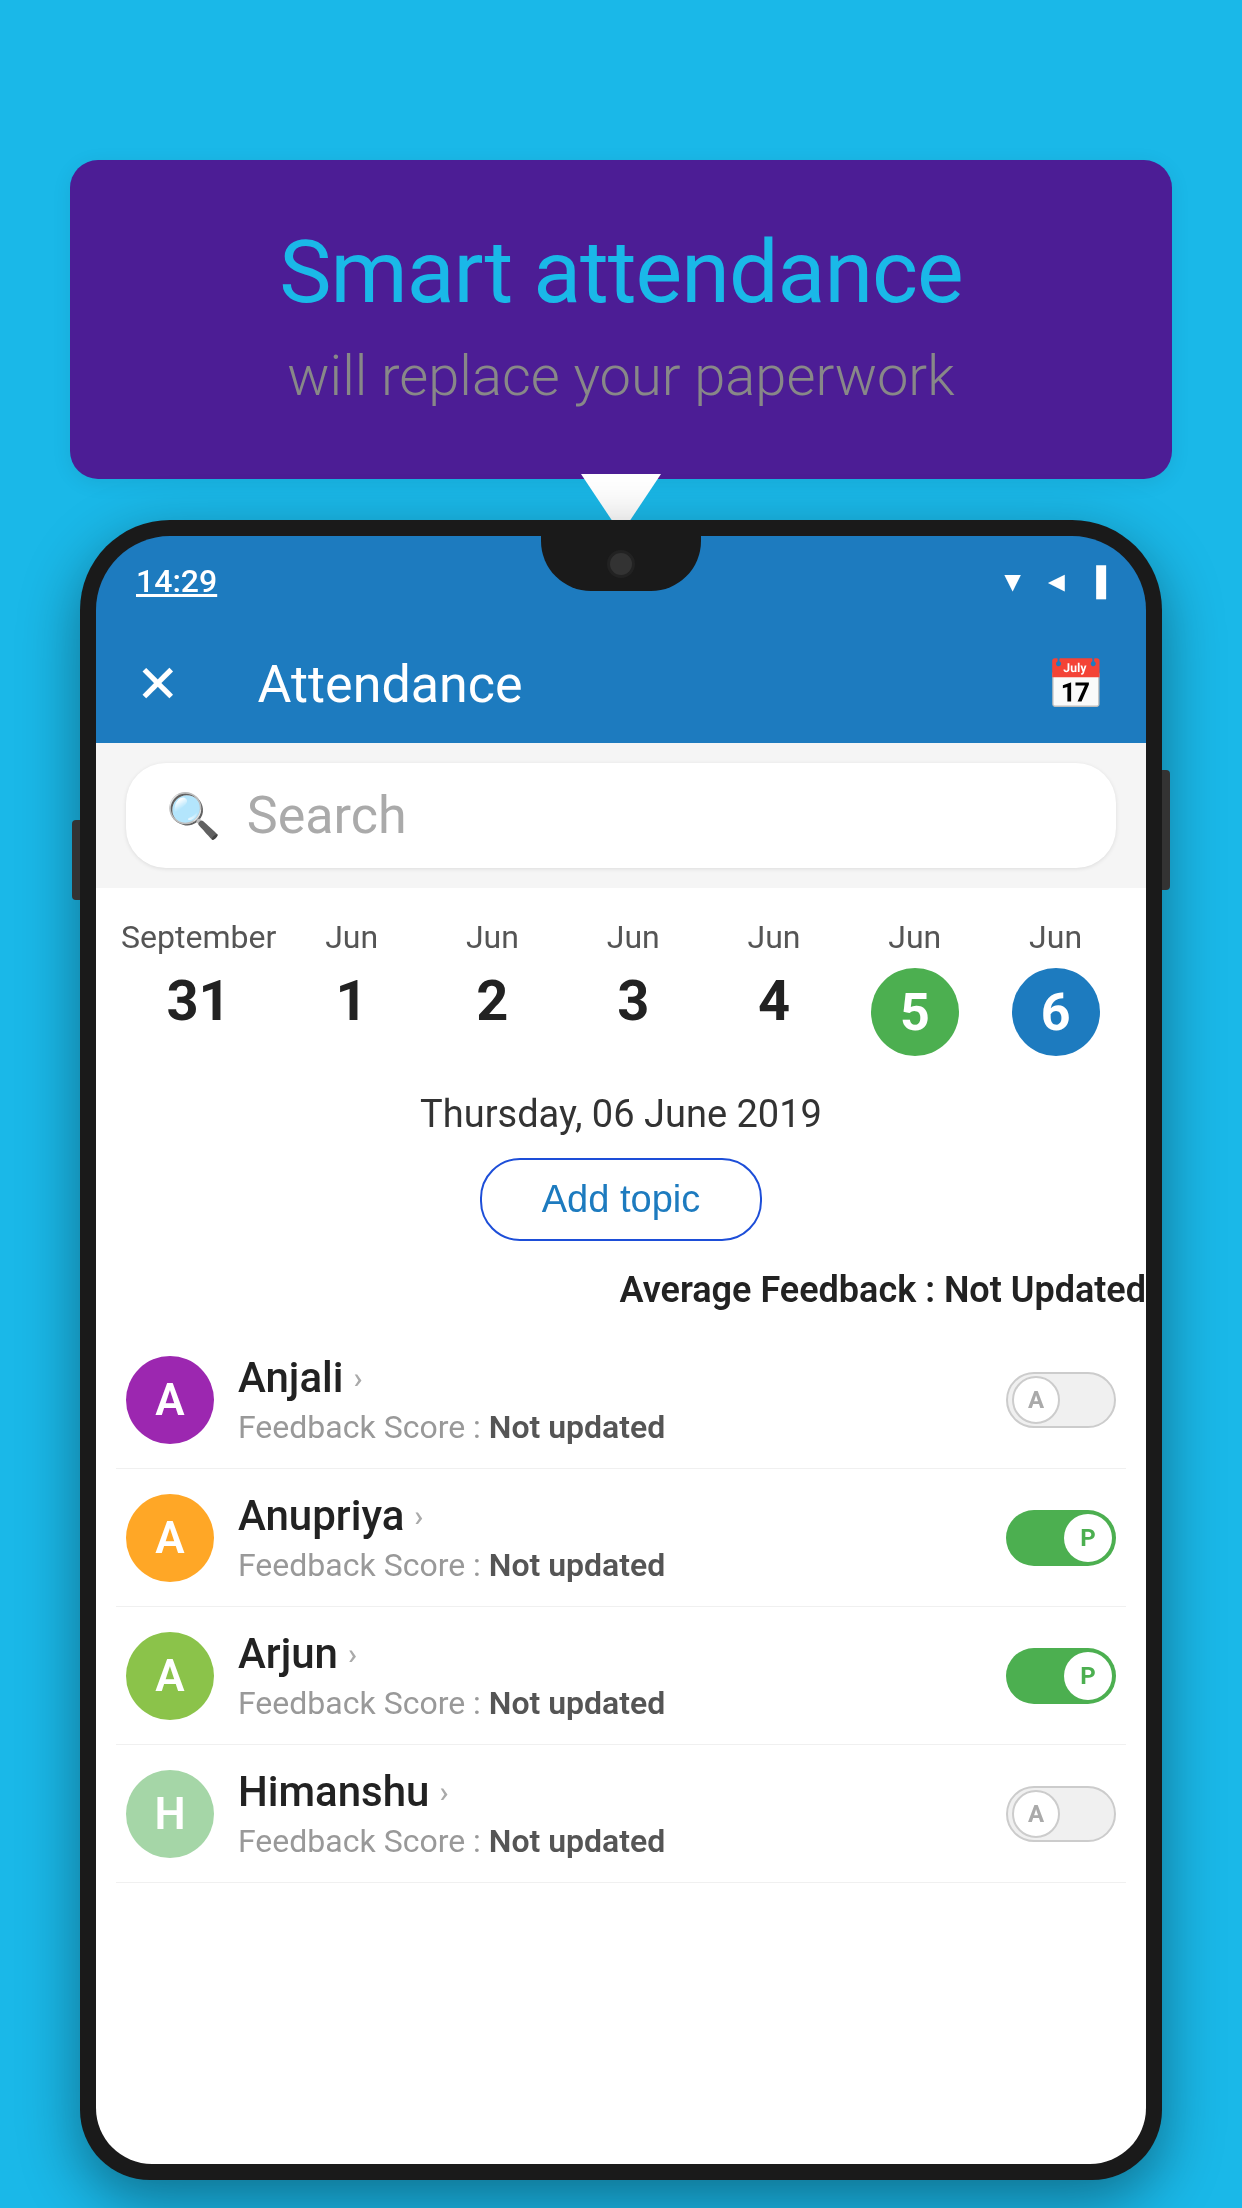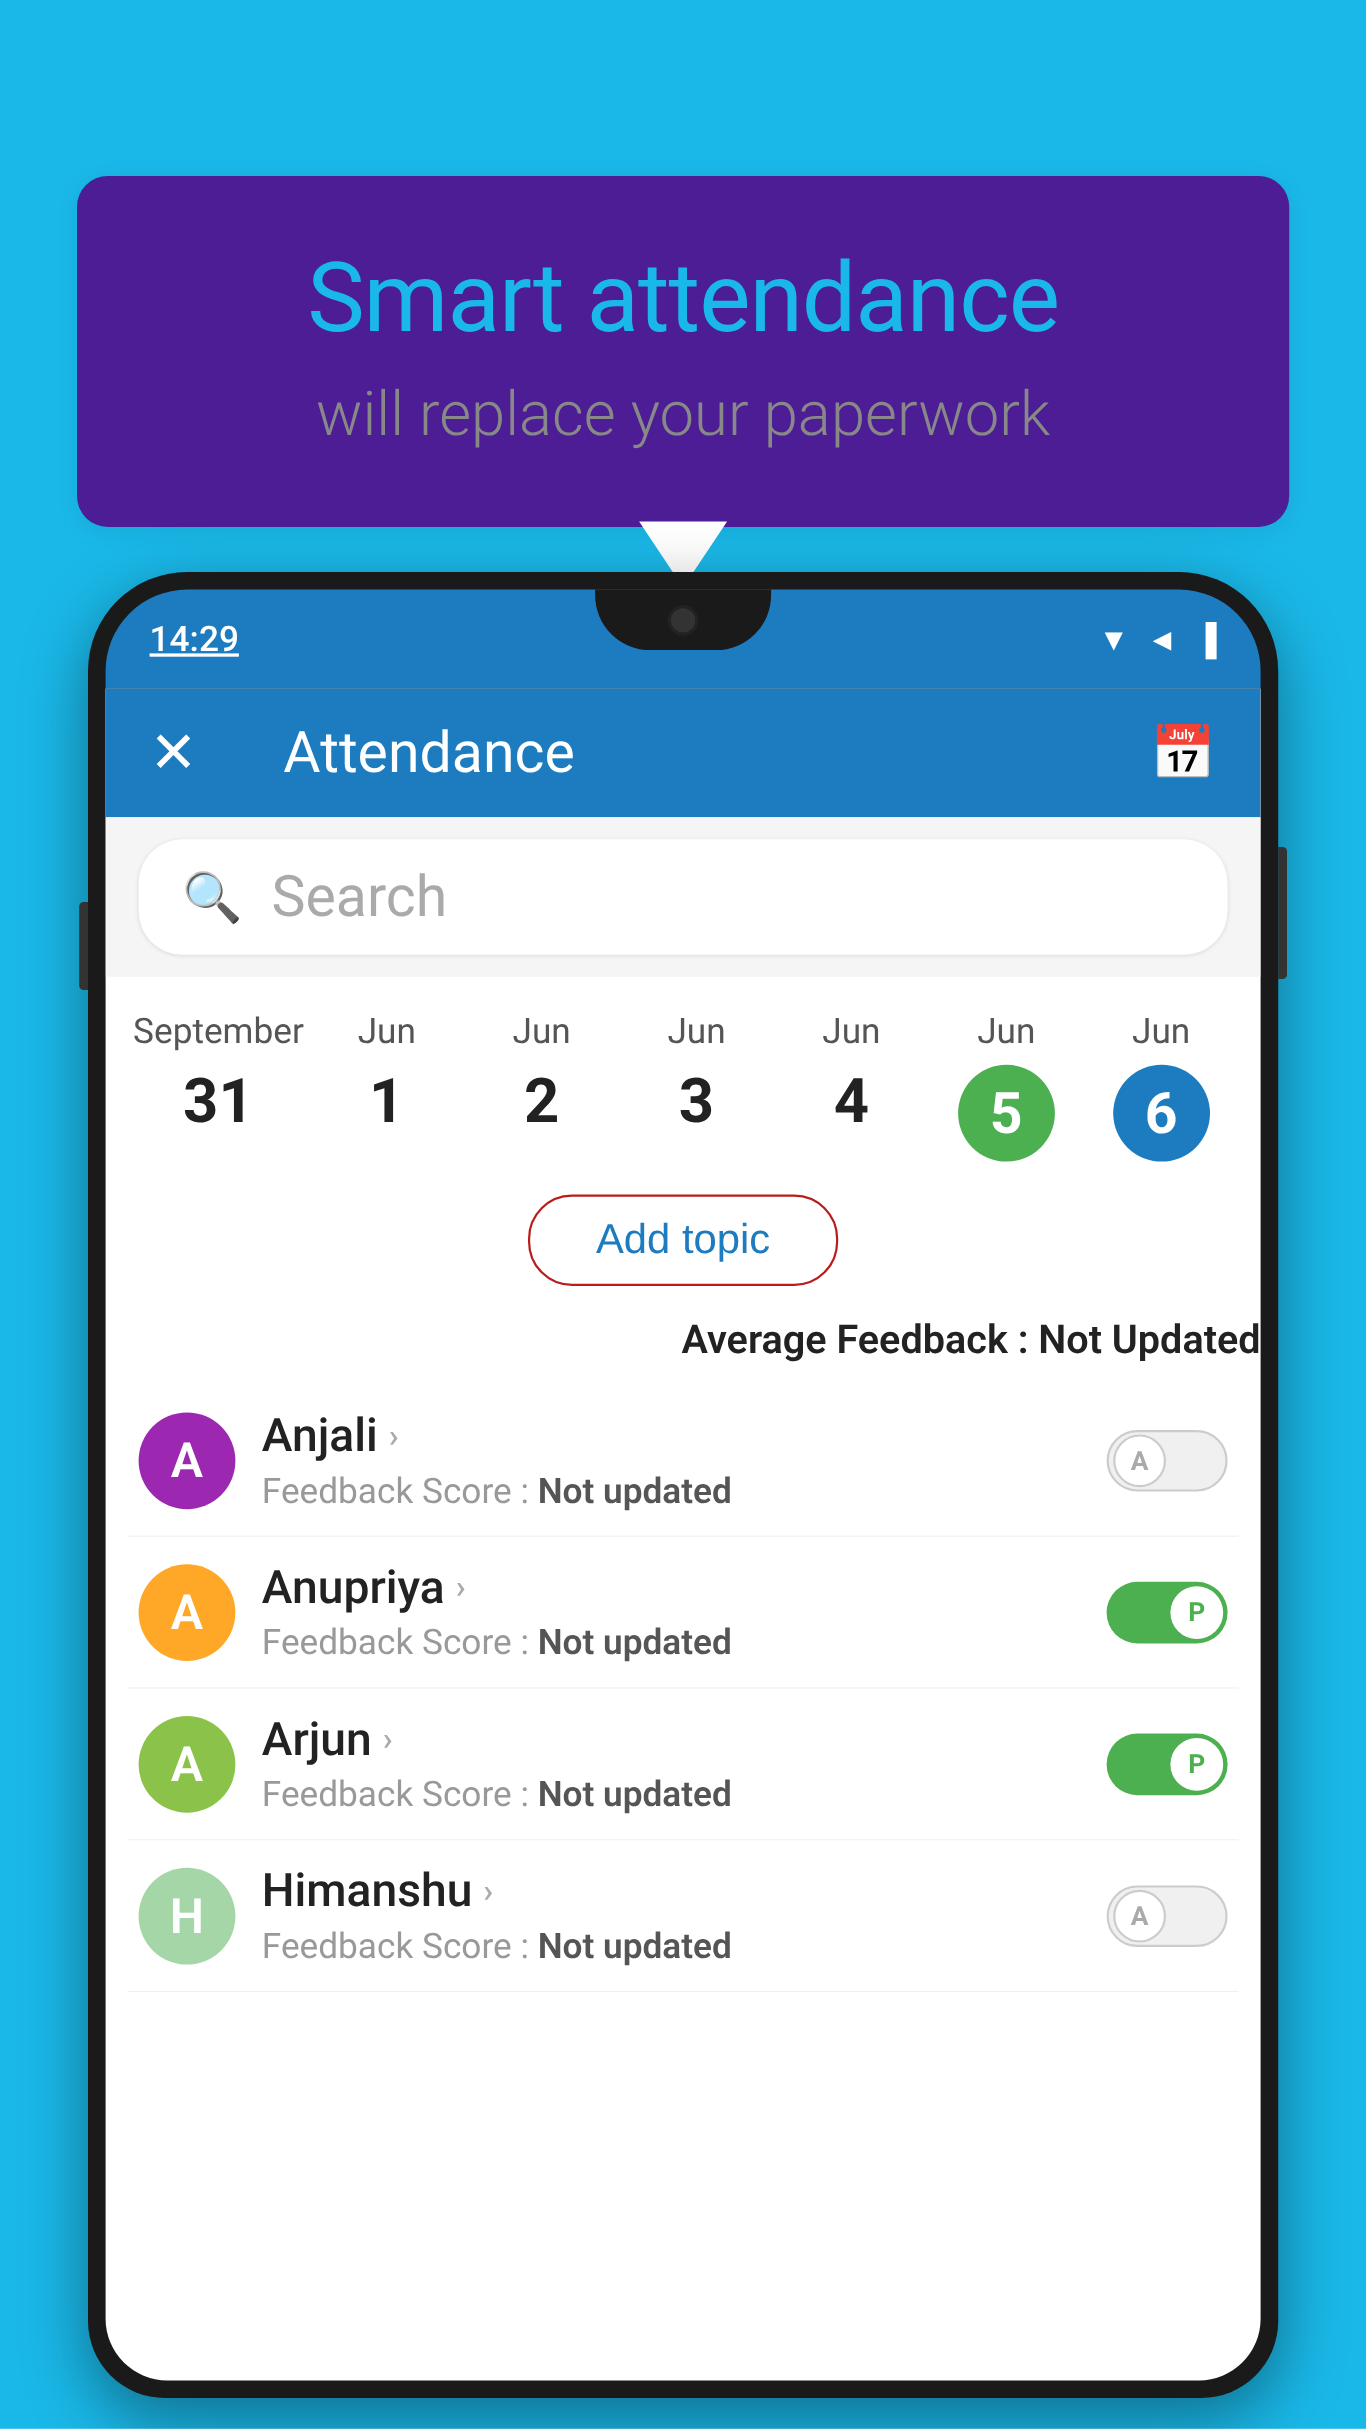--- a/index.html
+++ b/index.html
@@ -251,21 +251,21 @@
       font-size: 38px;
       color: #333;
       padding: 16px 0 12px;
       font-weight: 400;
     }
 
     
     .add-topic-btn {
       display: block;
       margin: 10px auto 20px;
-      border: 2px solid #b91c1c;
+      border: 2px solid #1d4ed8;
       background: white;
       color: #1d7bbf;
       border-radius: 40px;
       padding: 18px 60px;
       font-size: 38px;
       cursor: pointer;
       width: fit-content;
     }
 
     
@@ -483,20 +483,21 @@
           <div class="calendar-day">
             <div class="cal-month">Jun</div>
             <div class="cal-date today-green">5</div>
           </div>
           <div class="calendar-day">
             <div class="cal-month">Jun</div>
             <div class="cal-date today-blue">6</div>
           </div>
         </div>
 
+      <div class="date-info">Thursday, 06 June 2019</div>
 
       <button class="add-topic-btn">Add topic</button>
 
       <div class="avg-feedback">
         <span>Average Feedback :</span>
         <span>Not Updated</span>
       </div>
 
       <div class="student-list">
 

